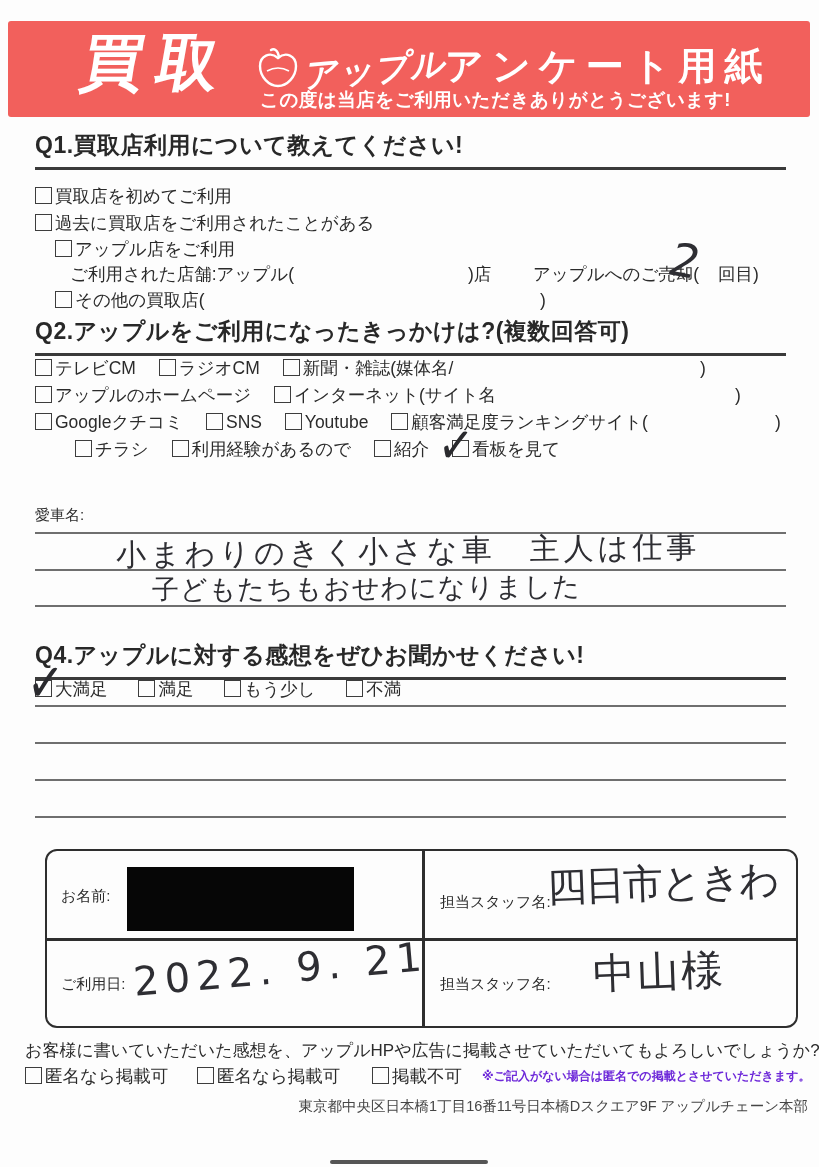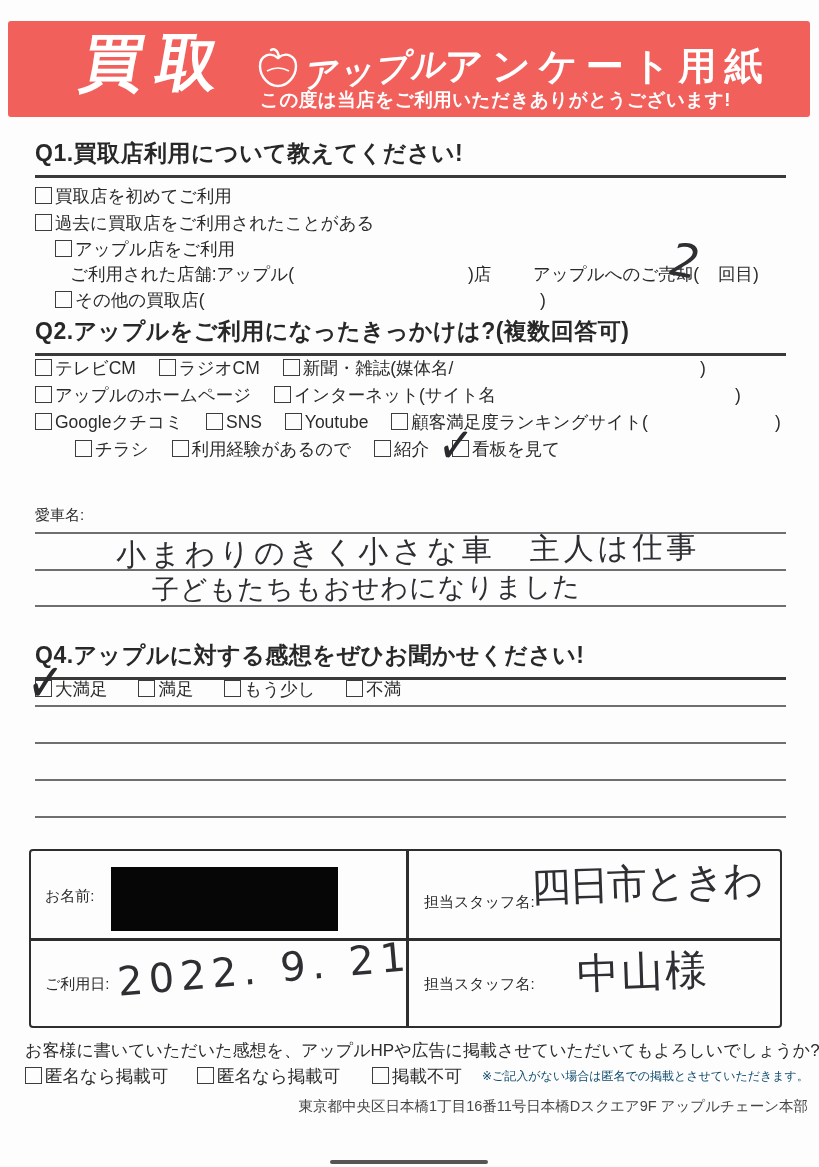--- a/index.html
+++ b/index.html
@@ -35,57 +35,57 @@
   .q2c{left:-14px;top:-14px;font-size:42px;transform:scaleY(1.25) rotate(6deg);}
   .q4c{left:-8px;top:-18px;font-size:44px;transform:scaleY(1.25) rotate(4deg);}
   .hw-count{position:absolute;left:600px;top:-26px;font-size:46px;transform:rotate(10deg) skewX(-8deg);}
   .hw-line1{position:absolute;left:116px;top:536px;font-size:30px;letter-spacing:4px;transform:rotate(-0.8deg);}
   .hw-line2{position:absolute;left:152px;top:574px;font-size:27px;letter-spacing:1px;transform:rotate(-0.5deg);}
 
   
   .rule{position:absolute;left:35px;width:751px;height:0;border-bottom:2px solid #6f6f6f;}
 
   
-  .info-table{position:absolute;left:29px;top:849px;width:749px;height:175px;
-              border:2.5px solid #2e2e2e;border-radius:4px;text-align:center;}
+  .info-table{position:absolute;left:45px;top:849px;width:749px;height:175px;
+              border:2.5px solid #2e2e2e;border-radius:12px;text-align:center;}
   .v-div{position:absolute;left:375px;top:0;width:2.5px;height:100%;background:#2e2e2e;}
   .h-div{position:absolute;left:0;top:87px;width:100%;height:2.5px;background:#2e2e2e;}
   .cell-label{position:absolute;font-size:15px;color:#2b2b2b;white-space:nowrap;}
   .redaction{position:absolute;left:80px;top:16px;width:227px;height:64px;background:#060606;}
   .hw-store{position:absolute;left:500px;top:12px;font-size:40px;letter-spacing:-2px;transform:rotate(-2deg);}
   .hw-date{position:absolute;left:86px;top:98px;font-size:40px;letter-spacing:6px;transform:rotate(-5deg);}
   .hw-staff{position:absolute;left:546px;top:100px;font-size:42px;letter-spacing:2px;transform:rotate(-2deg);}
 
   
   .footer-q{position:absolute;left:25px;top:1039px;font-size:17px;white-space:nowrap;}
   .footer-opts{position:absolute;left:0;top:1064px;width:819px;height:26px;font-size:17.5px;}
   .fopt1{left:25px;} .fopt2{left:197px;} .fopt3{left:372px;}
   .fopt{position:absolute;top:0;white-space:nowrap;}
-  .footer-note{position:absolute;left:482px;top:4px;font-size:12px;font-weight:normal;white-space:nowrap;color:#0c4a6e;}
+  .footer-note{position:absolute;left:482px;top:4px;font-size:12px;font-weight:bold;white-space:nowrap;color:#6d28d9;}
   .address{position:absolute;right:11px;top:1097px;font-size:14.5px;color:#454545;white-space:nowrap;}
   .scan-mark{position:absolute;left:330px;top:1160px;width:158px;height:4px;background:#555;border-radius:2px;}
 </style>
 </head>
 <body>
 
 <div class="page">
 
   <div class="banner">
     <div class="kaitori">買取</div>
     <svg class="banner-logo" width="46" height="46" viewBox="0 0 46 46">
       <path d="M24 12 C23 5 19 3 16 5" stroke="#ffffff" stroke-width="2.4" fill="none" stroke-linecap="round"></path>
       <path d="M23 13 C15 6 5 11 5 21 C5 32 14 41 23 41 C32 41 41 32 41 21 C41 11 31 6 23 13 Z" stroke="#ffffff" stroke-width="2.4" fill="none"></path>
       <path d="M12 26 Q23 20 34 26" stroke="#ffffff" stroke-width="1.6" fill="none"></path>
     </svg>
     <div class="brand-script">アップル</div>
     <div class="banner-title">アンケート用紙</div>
     <div class="tagline">この度は当店をご利用いただきありがとうございます!</div>
   </div>
 
-  <div class="q-heading" style="top:138px;">Q1.買取店利用について教えてください!</div>
+  <div class="q-heading" style="top:130px;">Q1.買取店利用について教えてください!</div>
 
   <div class="row" style="left:35px;top:186px;">
     <span class="cb-item"><span class="cb"></span><span>買取店を初めてご利用</span></span>
   </div>
   <div class="row" style="left:55px;top:239px;">
     <span class="cb-item"><span class="cb"></span><span>アップル店をご利用</span></span>
   </div>
   <div class="row" style="left:35px;top:213px;">
     <span class="cb-item"><span class="cb"></span><span>過去に買取店をご利用されたことがある</span></span>
   </div>

